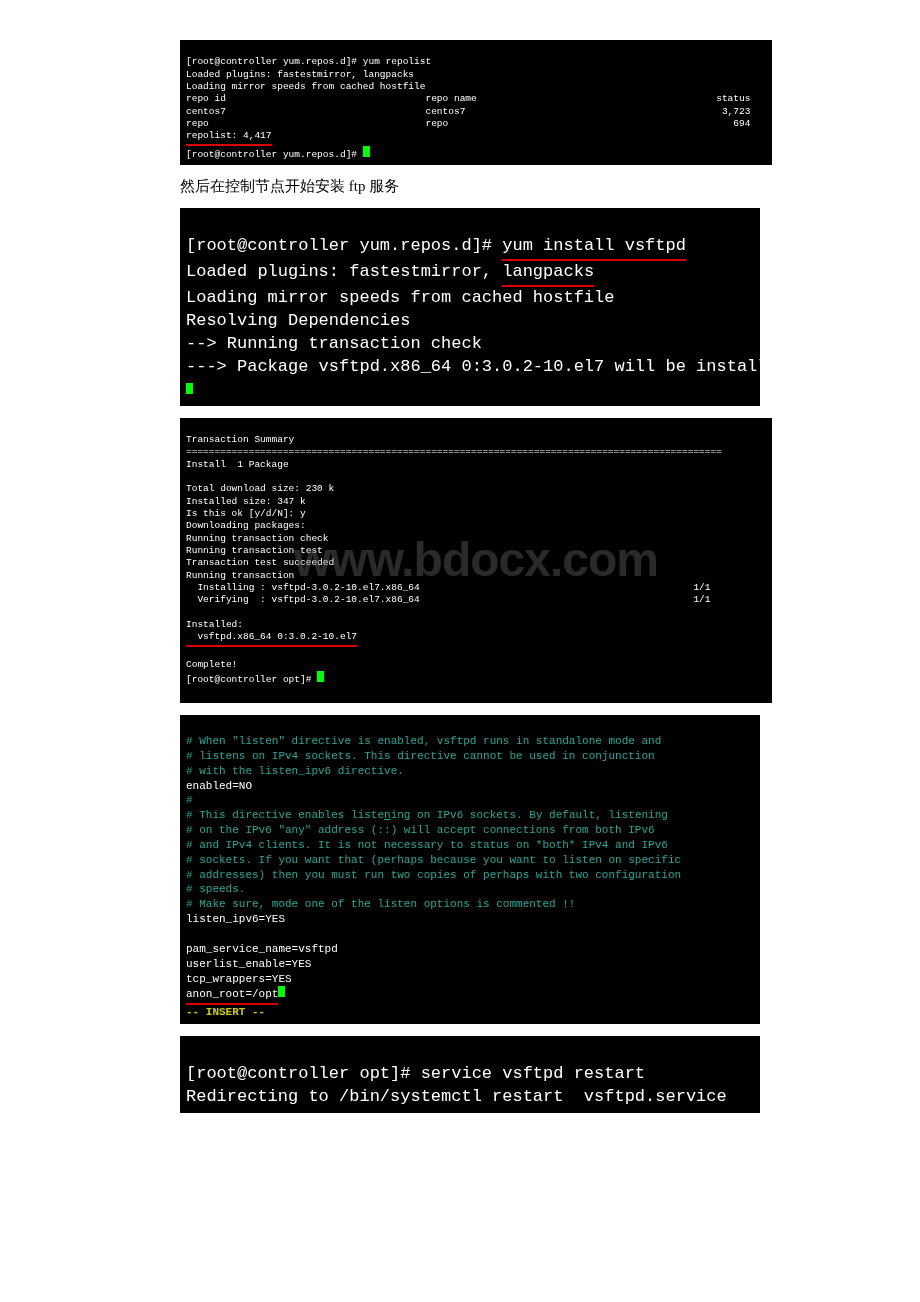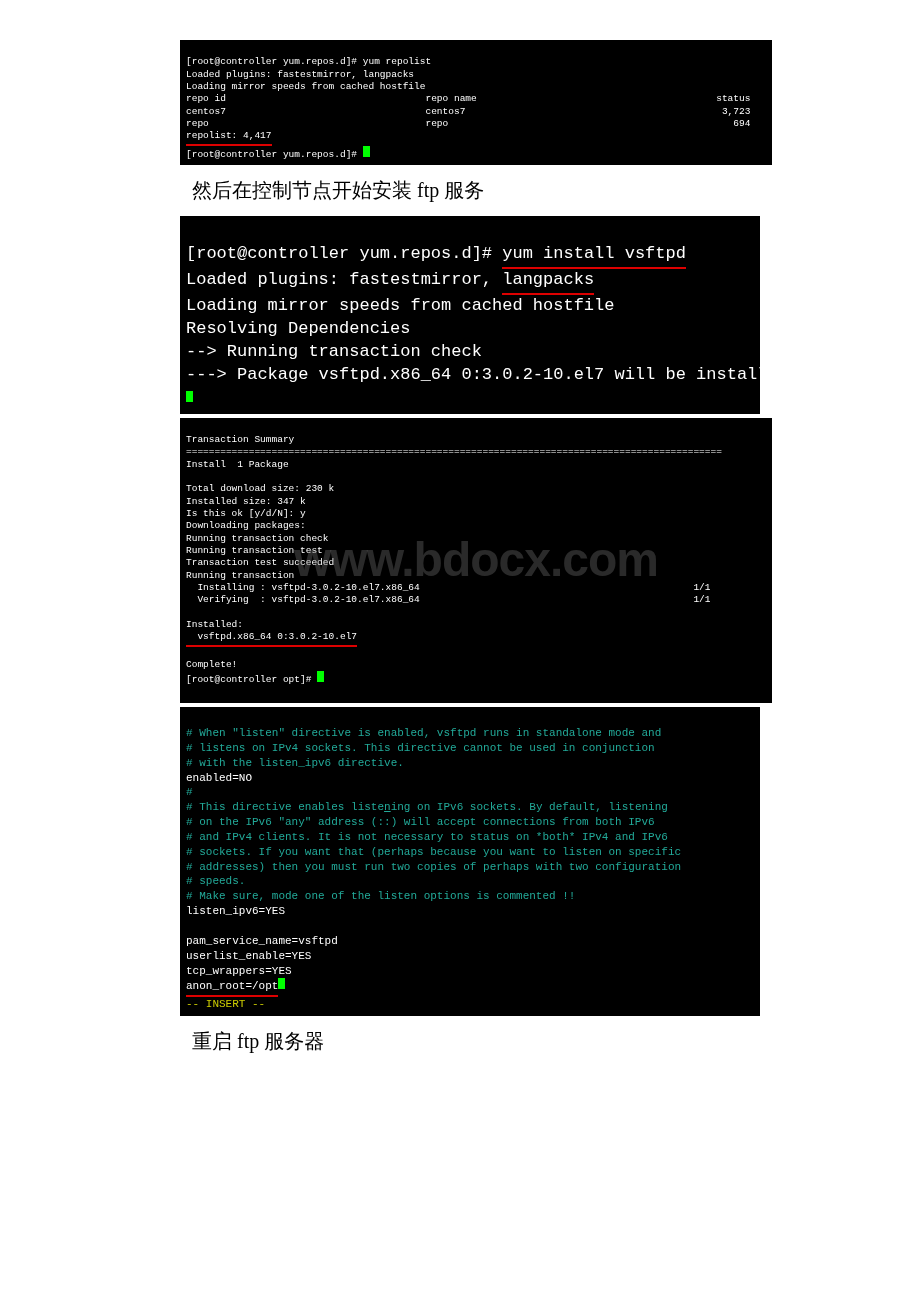--- a/index.html
+++ b/index.html
@@ -17,36 +17,36 @@
   .terminal {
     background: #000;
     color: #fff;
     font-family: "Courier New", monospace;
     font-size: 11px;
     line-height: 1.35;
     padding: 4px 6px;
     white-space: pre;
     overflow: hidden;
     position: relative;
-    margin-bottom: 4px;
+    margin-bottom: 12px;
   }
   .terminal.small {
     font-size: 9.5px;
     line-height: 1.3;
     width: 100%;
   }
   .terminal.med {
     font-size: 17px;
   }
   .terminal.conf {
     font-size: 11px;
   }
   .prose {
-    font-size: 20px;
-    margin: 12px 12px;
+    font-size: 15px;
+    margin: 12px 0;
   }
   .cursor {
     background: #0f0;
     color: #0f0;
     display: inline-block;
     width: 7px;
     height: 11px;
   }
   .underline-red {
     border-bottom: 2px solid #d00;
@@ -133,19 +133,22 @@
 <span class="cyan"># sockets. If you want that (perhaps because you want to listen on specific</span>
 <span class="cyan"># addresses) then you must run two copies of perhaps with two configuration</span>
 <span class="cyan"># speeds.</span>
 <span class="cyan"># Make sure, mode one of the listen options is commented !!</span>
 <span>listen_ipv6=YES</span>
 <span></span>
 <span>pam_service_name=vsftpd</span>
 <span>userlist_enable=YES</span>
 <span>tcp_wrappers=YES</span>
 <span><span class="underline-red">anon_root=/opt</span><span class="cursor"></span></span>
-<span class="yellow" style="font-weight:normal;">-- INSERT --</span>
+<span class="yellow" style="font-weight:bold;">-- INSERT --</span>
 </div>
 
-  <p class="prose">重启 ftp 服务器</p>
 
+  <div class="terminal med">
+<span>[root@controller opt]# service vsftpd restart</span>
+<span>Redirecting to /bin/systemctl restart  vsftpd.service</span>
+</div>
 
 </div>
 
 </body></html>

